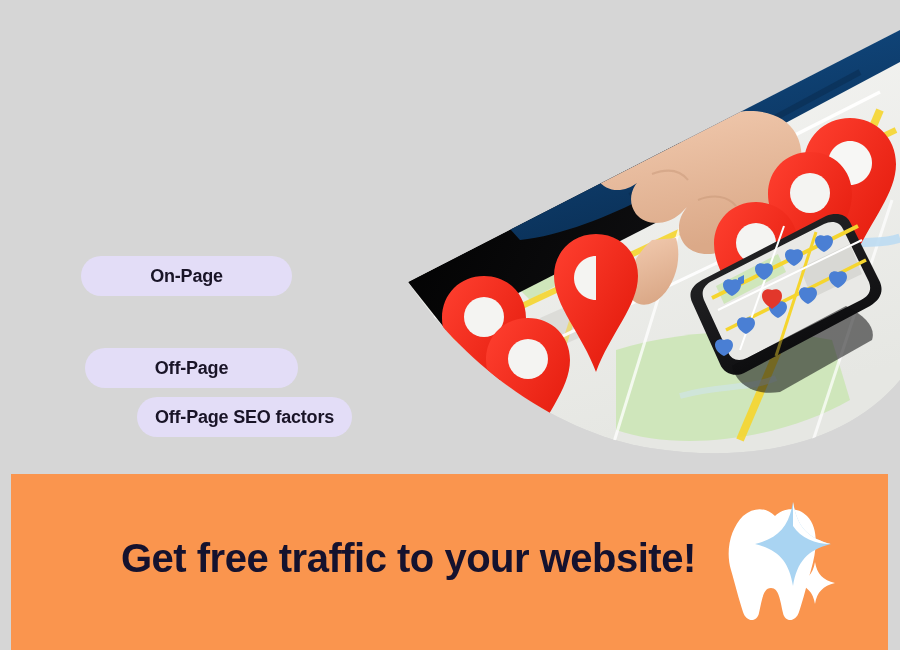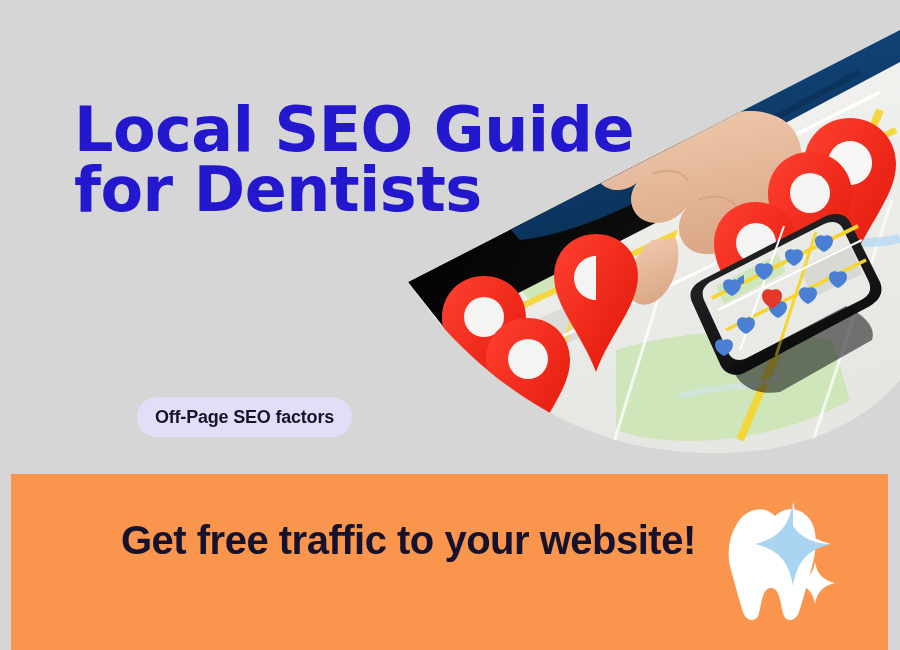--- a/index.html
+++ b/index.html
@@ -86,21 +86,21 @@
     left: 11px;
     top: 474px;
     width: 877px;
     height: 176px;
     background: #fa954e;
     overflow: hidden;
   }
   .banner-text {
     position: absolute;
     left: 110px;
-    top: 44px;
+    top: 62px;
     color: #15122e;
     font-size: 40px;
     font-weight: 700;
     letter-spacing: -0.5px;
     white-space: nowrap;
     font-family: "Liberation Sans", sans-serif;
   }
   .tooth-logo {
     position: absolute;
     left: 690px;
@@ -265,23 +265,27 @@
           <path d="M 344,340 c4,-2 9,0 9,5 c0,5 -5,9 -9,11 c-4,-2 -9,-6 -9,-11 c0,-5 5,-7 9,-5 Z" fill="#4a7fd4"></path>
 
           <path d="M 392,290 c5,-2 10,0 10,6 c0,6 -6,10 -10,13 c-4,-3 -10,-7 -10,-13 c0,-6 5,-8 10,-6 Z" fill="#e2372b"></path>
         </g>
 
         <path d="M 352,366 L 466,306 C 486,316 496,328 492,340 L 400,392 C 374,396 356,384 352,366 Z" fill="#0c0c0e" opacity="0.55"></path>
       </g>
     </svg>
   </div>
 
-  <h1 class="headline">Local SEO Guide
-for Dentists</h1>
-
+
+  <div class="pill pill-0">
+    <span>On-Page</span>
+  </div>
+  <div class="pill pill-2">
+    <span>Off-Page</span>
+  </div>
   <div class="pill pill-3">
     <span>Off-Page SEO factors</span>
   </div>
 
   <div class="banner">
     <div class="banner-text">Get free traffic to your website!</div>
 
     <svg class="tooth-logo" viewBox="0 0 140 130">
 
       <path d="M 42,20

